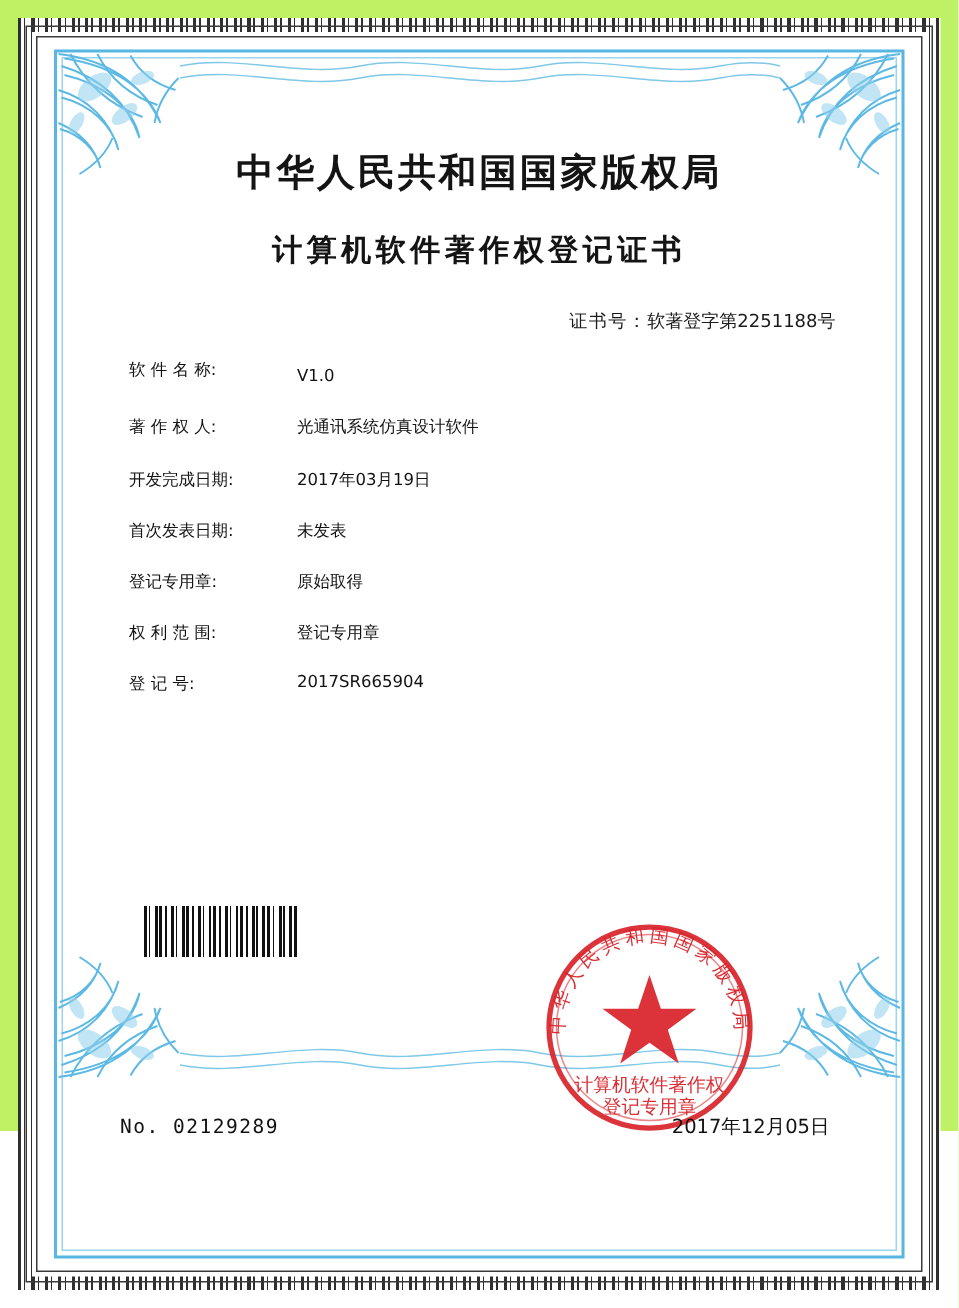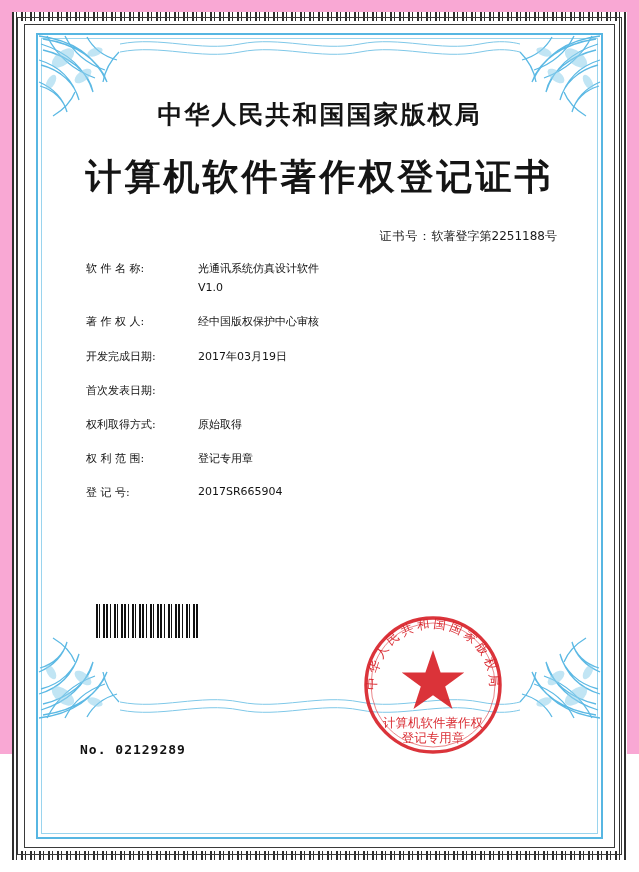--- a/index.html
+++ b/index.html
@@ -12,21 +12,21 @@
     height: 872px;
     font-family: "DejaVu Sans", sans-serif;
     overflow: hidden;
   }
 
   .certificate {
     position: relative;
     width: 639px;
     height: 754px;
     box-sizing: border-box;
-    background: #f9a8d4;
+    background: #bef264;
   }
 
   
   .greek-border {
     position: absolute;
     left: 12px;
     top: 12px;
     width: 615px;
     height: 848px;
     box-sizing: border-box;
@@ -115,21 +115,21 @@
     font-family: "DejaVu Serif", serif;
     font-weight: bold;
     color: #141414;
     letter-spacing: 2px;
   }
   .title-main {
     font-size: 25px;
     margin-top: 38px;
   }
   .title-sub {
-    font-size: 36px;
+    font-size: 20px;
     margin-top: 22px;
     letter-spacing: 3px;
   }
 
   .cert-no {
     text-align: right;
     font-size: 12px;
     color: #1b1b1b;
     margin-top: 26px;
     padding-right: 22px;
@@ -211,21 +211,20 @@
     display: flex;
     justify-content: space-between;
     align-items: baseline;
     font-size: 13px;
     color: #111;
   }
   .footer-no {
     font-family: "DejaVu Sans Mono", monospace;
     letter-spacing: 1px;
     padding-left: 20px;
-    font-weight: bold;
   }
   .footer-date {
     font-family: "DejaVu Sans", sans-serif;
     padding-right: 26px;
   }
 </style>
 </head>
 <body>
 
 <div class="certificate">
@@ -342,41 +341,41 @@
 
     <div class="cert-no">
       <span class="cert-no-label">证书号：</span><span class="cert-no-value">软著登字第2251188号</span>
     </div>
 
     <div class="fields">
 
       <div class="field-row">
         <div class="field-label">软 件 名 称:</div>
         <div class="field-value">
-          <span>光通讯系统仿真设计软件</span>
           <span class="sub-line">V1.0</span>
         </div>
       </div>
 
       <div class="field-row">
         <div class="field-label">著 作 权 人:</div>
-        <div class="field-value">经中国版权保护中心审核</div>
+        <div class="field-value">光通讯系统仿真设计软件</div>
       </div>
 
       <div class="field-row tight">
         <div class="field-label">开发完成日期:</div>
         <div class="field-value">2017年03月19日</div>
       </div>
 
       <div class="field-row tight">
         <div class="field-label">首次发表日期:</div>
+        <div class="field-value">未发表</div>
       </div>
 
       <div class="field-row tight">
-        <div class="field-label">权利取得方式:</div>
+        <div class="field-label">登记专用章:</div>
         <div class="field-value">原始取得</div>
       </div>
 
       <div class="field-row tight">
         <div class="field-label">权 利 范 围:</div>
         <div class="field-value">登记专用章</div>
       </div>
 
       <div class="field-row tight">
         <div class="field-label">登 记 号:</div>
@@ -404,15 +403,16 @@
       <text x="75" y="117" text-anchor="middle" font-family="DejaVu Sans, sans-serif" font-size="12.5" fill="#d8232a" opacity="0.95">计算机软件著作权</text>
       <text x="75" y="132" text-anchor="middle" font-family="DejaVu Sans, sans-serif" font-size="12.5" fill="#d8232a" opacity="0.95">登记专用章</text>
     </svg>
   </div>
 
   <div class="footer">
     <div class="footer-no">
       <span>No.</span>
       <span>02129289</span>
     </div>
+    <div class="footer-date">2017年12月05日</div>
   </div>
 
 </div>
 
 </body></html>

